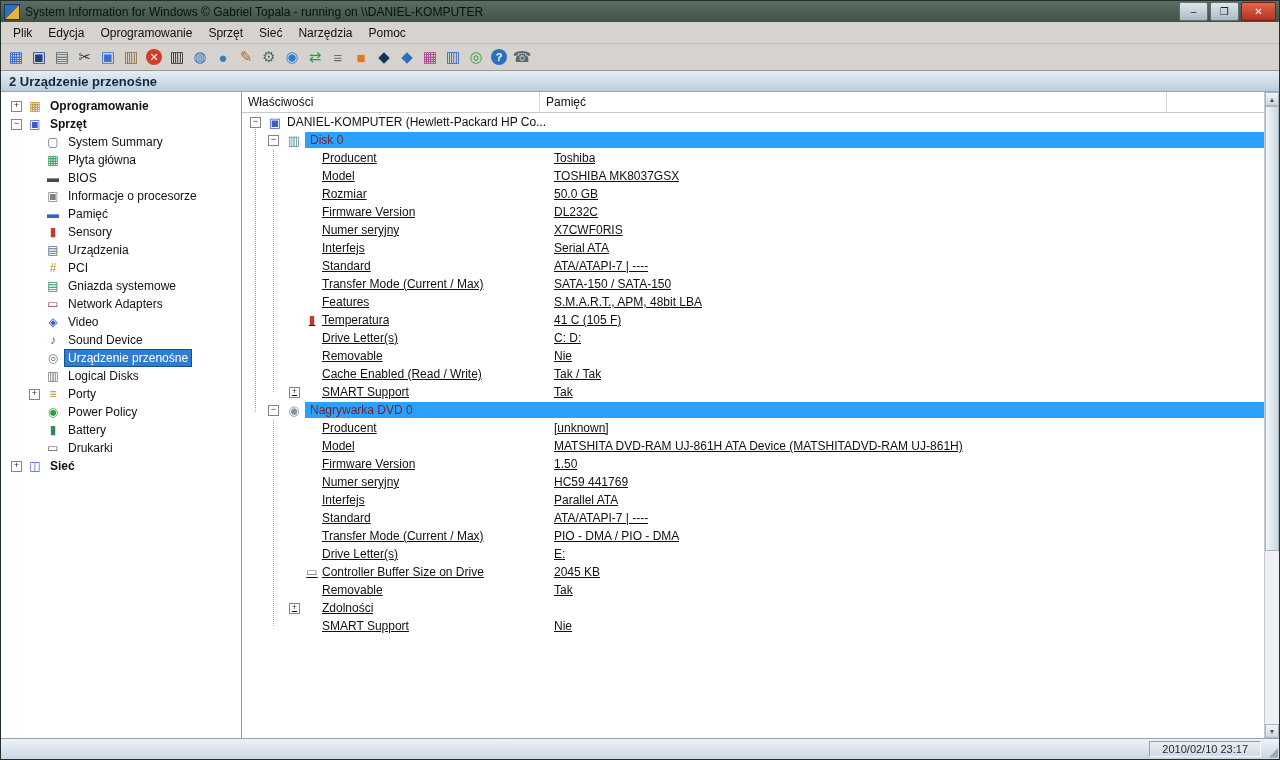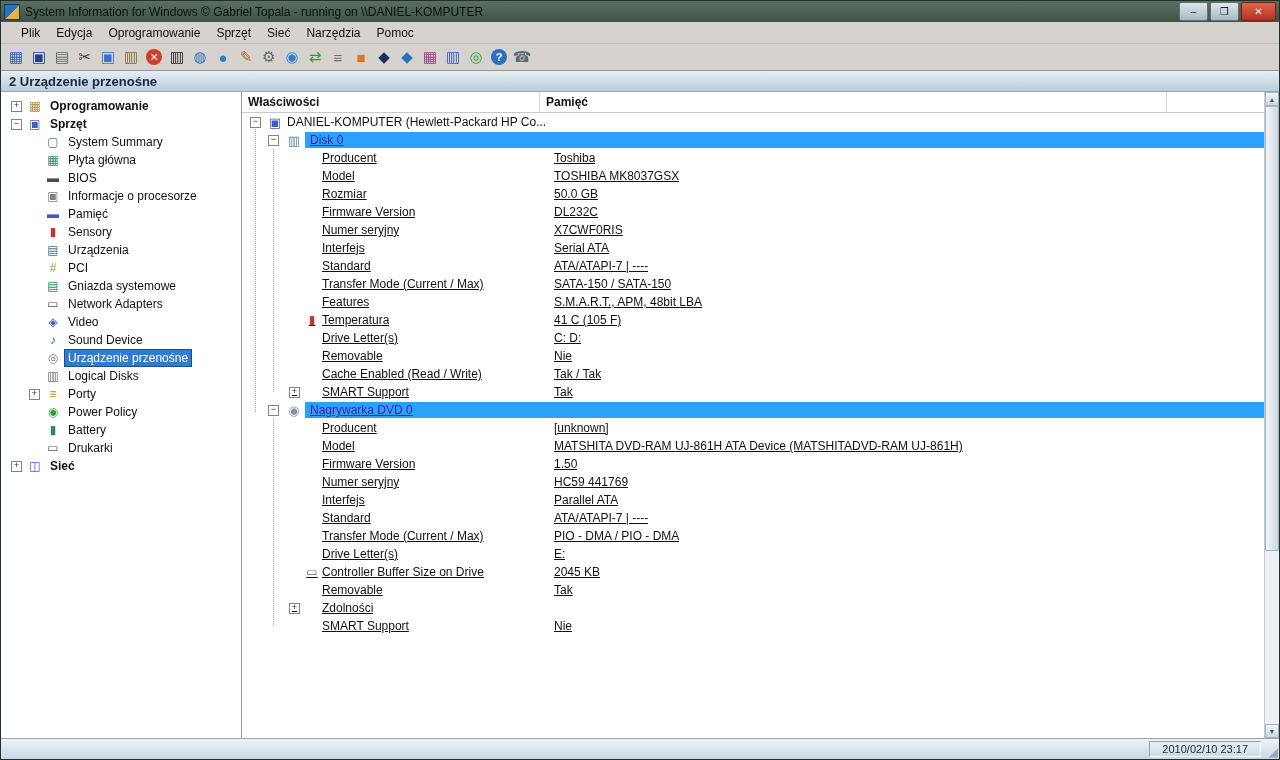--- a/index.html
+++ b/index.html
@@ -7,21 +7,21 @@
   .window{width:1280px;height:760px;box-sizing:border-box;border:1px solid #22302a;display:flex;flex-direction:column;background:#d6d3ce;}
 
   
   .titlebar{height:21px;flex:none;background:linear-gradient(#5a6e63,#3e5248);display:flex;align-items:center;padding:0 3px;}
   .title-appicon{width:14px;height:14px;flex:none;background:linear-gradient(135deg,#2b6fc0 50%,#e8b33a 50%);border:1px solid #1a3a5a;margin-right:5px;}
   .title-text{color:#0a120d;white-space:nowrap;overflow:hidden;flex:1;}
   .winbtn{height:17px;width:27px;margin-left:2px;flex:none;display:flex;align-items:center;justify-content:center;font-size:10px;background:linear-gradient(#dfe6ea,#a9bac2);border:1px solid #5f7076;color:#223;border-radius:2px;}
   .winbtn.close{width:33px;background:linear-gradient(#e2654c,#b23322);color:#fff;border-color:#7a1f14;font-weight:bold;}
 
   
-  .menubar{height:21px;flex:none;background:#d6d3ce;display:flex;align-items:center;padding-left:12px;border-bottom:1px solid #c2bfb8;}
+  .menubar{height:21px;flex:none;background:#d6d3ce;display:flex;align-items:center;padding-left:4px;border-bottom:1px solid #c2bfb8;}
   .menu-item{padding:2px 8px;white-space:nowrap;}
 
   
   .toolbar{height:26px;flex:none;background:#d6d3ce;display:flex;align-items:center;padding-left:4px;gap:1px;border-bottom:1px solid #9a978f;}
   .tbicon{width:22px;height:21px;display:flex;align-items:center;justify-content:center;font-size:15px;cursor:default;}
   .tbicon.chip{width:16px;height:16px;border-radius:50%;color:#fff;font-size:11px;font-weight:bold;margin:0 3px;}
 
   
   .sectionbar{height:20px;flex:none;background:linear-gradient(#e6eef5,#b9cddc);display:flex;align-items:center;padding-left:8px;font-size:13px;font-weight:bold;color:#17273c;border-bottom:1px solid #93a9bb;}
 
@@ -31,33 +31,33 @@
   .tree-row{height:18px;display:flex;align-items:center;white-space:nowrap;}
   .exp{width:9px;height:9px;flex:none;border:1px solid #848484;background:#fff;color:#333;font-size:9px;line-height:7px;text-align:center;margin-right:5px;box-sizing:content-box;}
   .exp.hid{visibility:hidden;}
   .t-icon{width:16px;flex:none;text-align:center;font-size:12px;margin-right:4px;}
   .t-label{padding:1px 3px;}
   .t-label.bold{font-weight:bold;}
   .t-label.selected{background:#2e7dd1;color:#fff;outline:1px solid #17508f;text-align:right;}
 
   .main{flex:1;display:flex;min-width:0;}
   .main-col{flex:1;display:flex;flex-direction:column;min-width:0;}
-  .cols{height:20px;flex:none;display:flex;background:#fff;border-bottom:1px solid #c8c8c8;font-weight:bold;justify-content:space-between;}
+  .cols{height:20px;flex:none;display:flex;background:#fff;border-bottom:1px solid #c8c8c8;font-weight:normal;justify-content:space-between;}
   .col{padding:3px 6px;box-sizing:border-box;border-right:1px solid #d6d6d6;white-space:nowrap;overflow:hidden;}
   .col.c1{width:298px;flex:none;}
   .col.c2{width:627px;flex:none;}
   .col.c3{flex:1;border-right:none;}
 
   .rows{flex:1;overflow:hidden;position:relative;background:#fff;}
   .rows::before{content:"";position:absolute;left:13px;top:14px;height:285px;border-left:1px dotted #a8a8a8;}
   .m-row{height:18px;display:flex;align-items:center;white-space:nowrap;position:relative;}
   .m-row.root{padding-left:8px;}
   .m-row.group{padding-left:26px;}
   .g-icon{width:20px;flex:none;text-align:center;font-size:13px;}
-  .g-label{flex:1;background:#2ba1ff;color:#4c1d95;height:16px;display:flex;align-items:center;padding-left:5px;margin-left:1px;text-decoration:underline;}
+  .g-label{flex:1;background:#2ba1ff;color:#7f1d1d;height:16px;display:flex;align-items:center;padding-left:5px;margin-left:1px;}
   .root-icon{width:18px;flex:none;text-align:center;font-size:13px;}
   .root-label{margin-left:3px;}
   .g-children{position:relative;text-decoration:underline;}
   .g-children::before{content:"";position:absolute;left:31px;top:0;bottom:9px;border-left:1px dotted #a8a8a8;}
   .prop{width:298px;flex:none;display:flex;align-items:center;overflow:hidden;}
   .p-gutter{width:47px;flex:none;}
   .p-exp{width:13px;flex:none;display:flex;align-items:center;}
   .p-icon{width:20px;flex:none;text-align:center;font-size:12px;}
   .p-label{overflow:hidden;}
   .val{padding-left:14px;overflow:hidden;}

